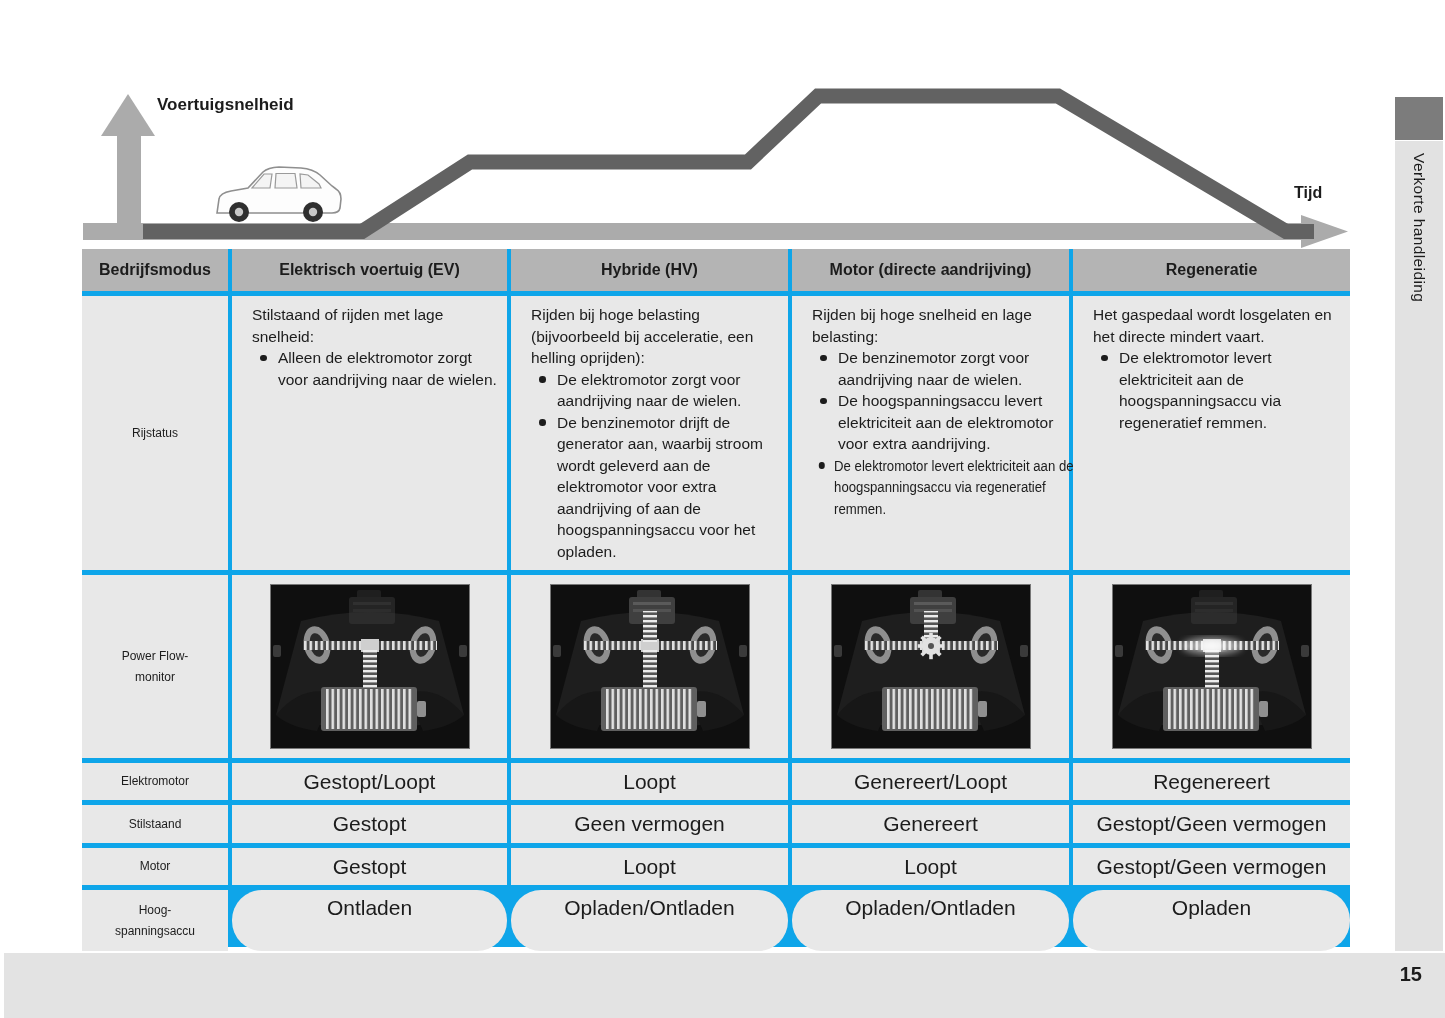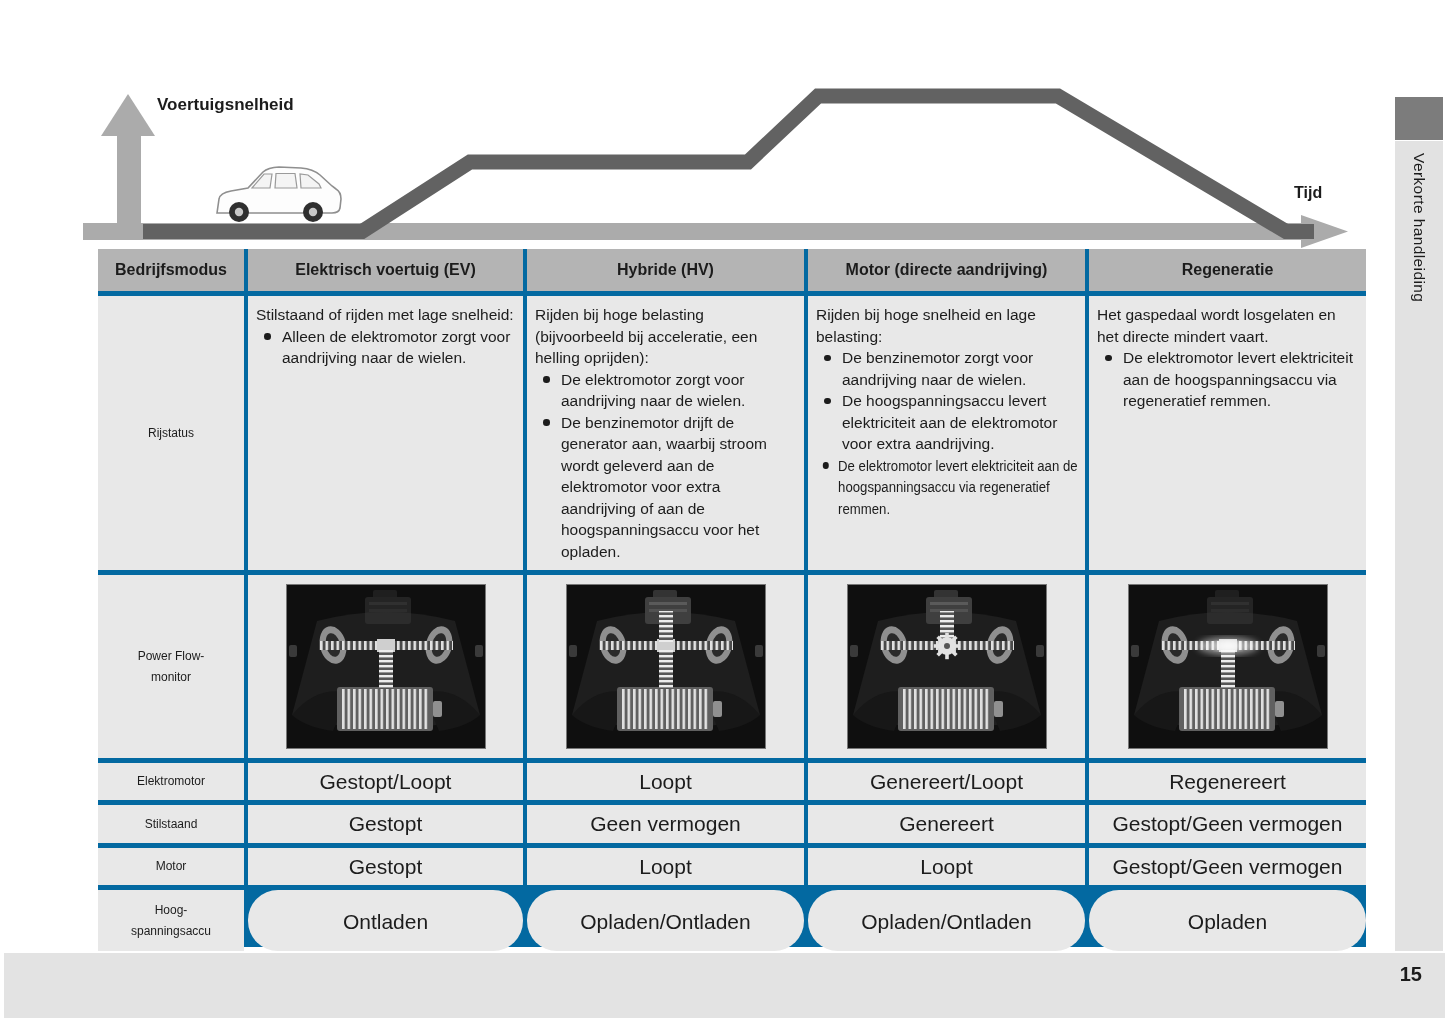--- a/index.html
+++ b/index.html
@@ -10,35 +10,35 @@
   html,body{margin:0;padding:0;background:#fff;}
   .page{position:relative;width:1445px;height:1018px;background:#ffffff;overflow:hidden;
         font-family:"Liberation Sans","DejaVu Sans",sans-serif;color:var(--text);text-decoration:underline;}
   
   .graph{position:absolute;left:0;top:0;width:1445px;height:249px;}
   .glabel{font-weight:bold;fill:var(--text);}
   
   .grid{position:absolute;left:82px;top:249px;width:1268px;height:698px;
         display:grid;grid-template-columns:146px 275px 277px 277px 1fr;
         grid-template-rows:42px 274px 183px 37px 38px 37px 61px;
-        gap:5px 4px;background:#0369a1;margin-left:16px;}
+        gap:5px 4px;background:#0ea5e9;}
   .hcell{background:var(--header-bg);display:flex;align-items:center;justify-content:center;
          font-weight:bold;font-size:16px;text-align:center;}
   .lcell{background:var(--cell-bg);display:flex;align-items:center;justify-content:center;
          font-size:12px;text-align:center;white-space:pre-line;line-height:21px;}
-  .tcell{background:var(--cell-bg);padding:8px 8px 6px 8px;font-size:15.5px;line-height:21.5px;}
+  .tcell{background:var(--cell-bg);padding:8px 8px 6px 20px;font-size:15.5px;line-height:21.5px;}
   .tcell p{margin:0;}
   .tcell ul{margin:0;padding:0;list-style:none;}
   .tcell li{position:relative;padding-left:26px;}
   .tcell li::before{content:"";position:absolute;left:8px;top:7.5px;width:6.5px;height:6.5px;
                     border-radius:50%;background:var(--text);}
   .tcell li.narrow{transform:scaleX(.85);transform-origin:0 0;width:117%;}
   .vcell{background:var(--cell-bg);display:flex;align-items:center;justify-content:center;
          font-size:21px;text-align:center;}
-  .vcell.topline{align-items:flex-start;padding-top:20px;border-radius:30px;}
+  .vcell.topline{align-items:flex-start;padding-top:6px;border-radius:30px;}
   .icell{background:var(--cell-bg);display:flex;align-items:center;justify-content:center;}
   
   .pf{width:198px;height:163px;border:1px solid #777;line-height:0;background:#0f0f0f;}
   .pf-svg{width:198px;height:163px;}
   .pf .seg{display:none;}
   .pf[data-variant="hv"] .seg-upper,
   .pf[data-variant="direct"] .seg-upper{display:inline;}
   .pf[data-variant="ev"] .seg-lower,
   .pf[data-variant="hv"] .seg-lower,
   .pf[data-variant="regen"] .seg-lower{display:inline;}

